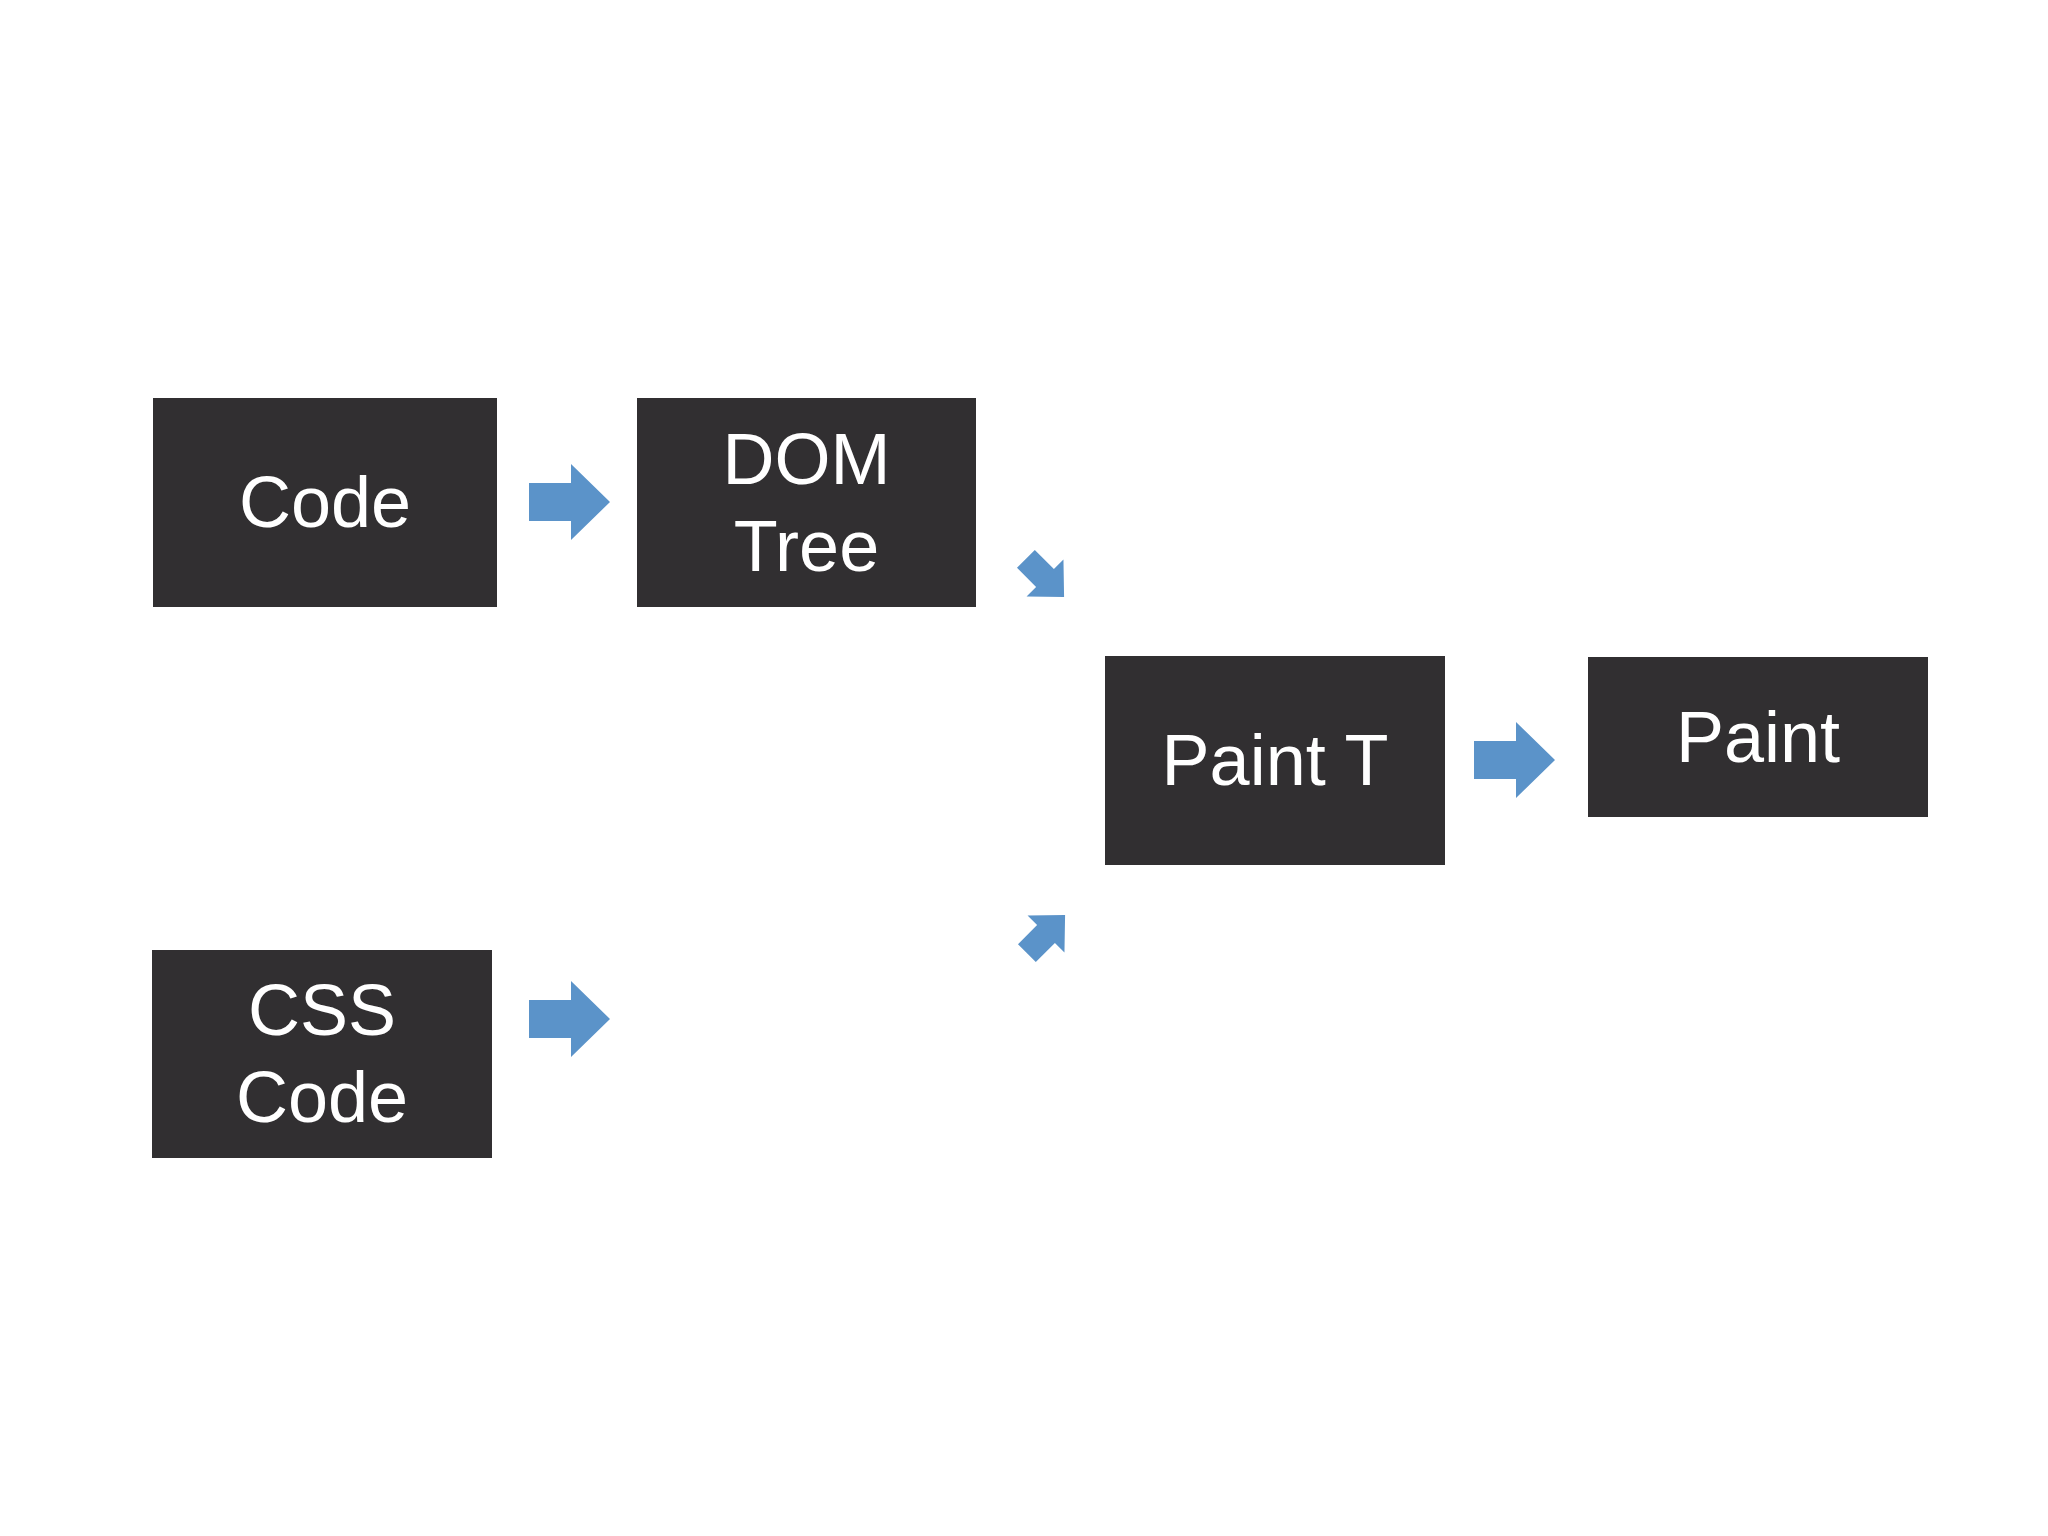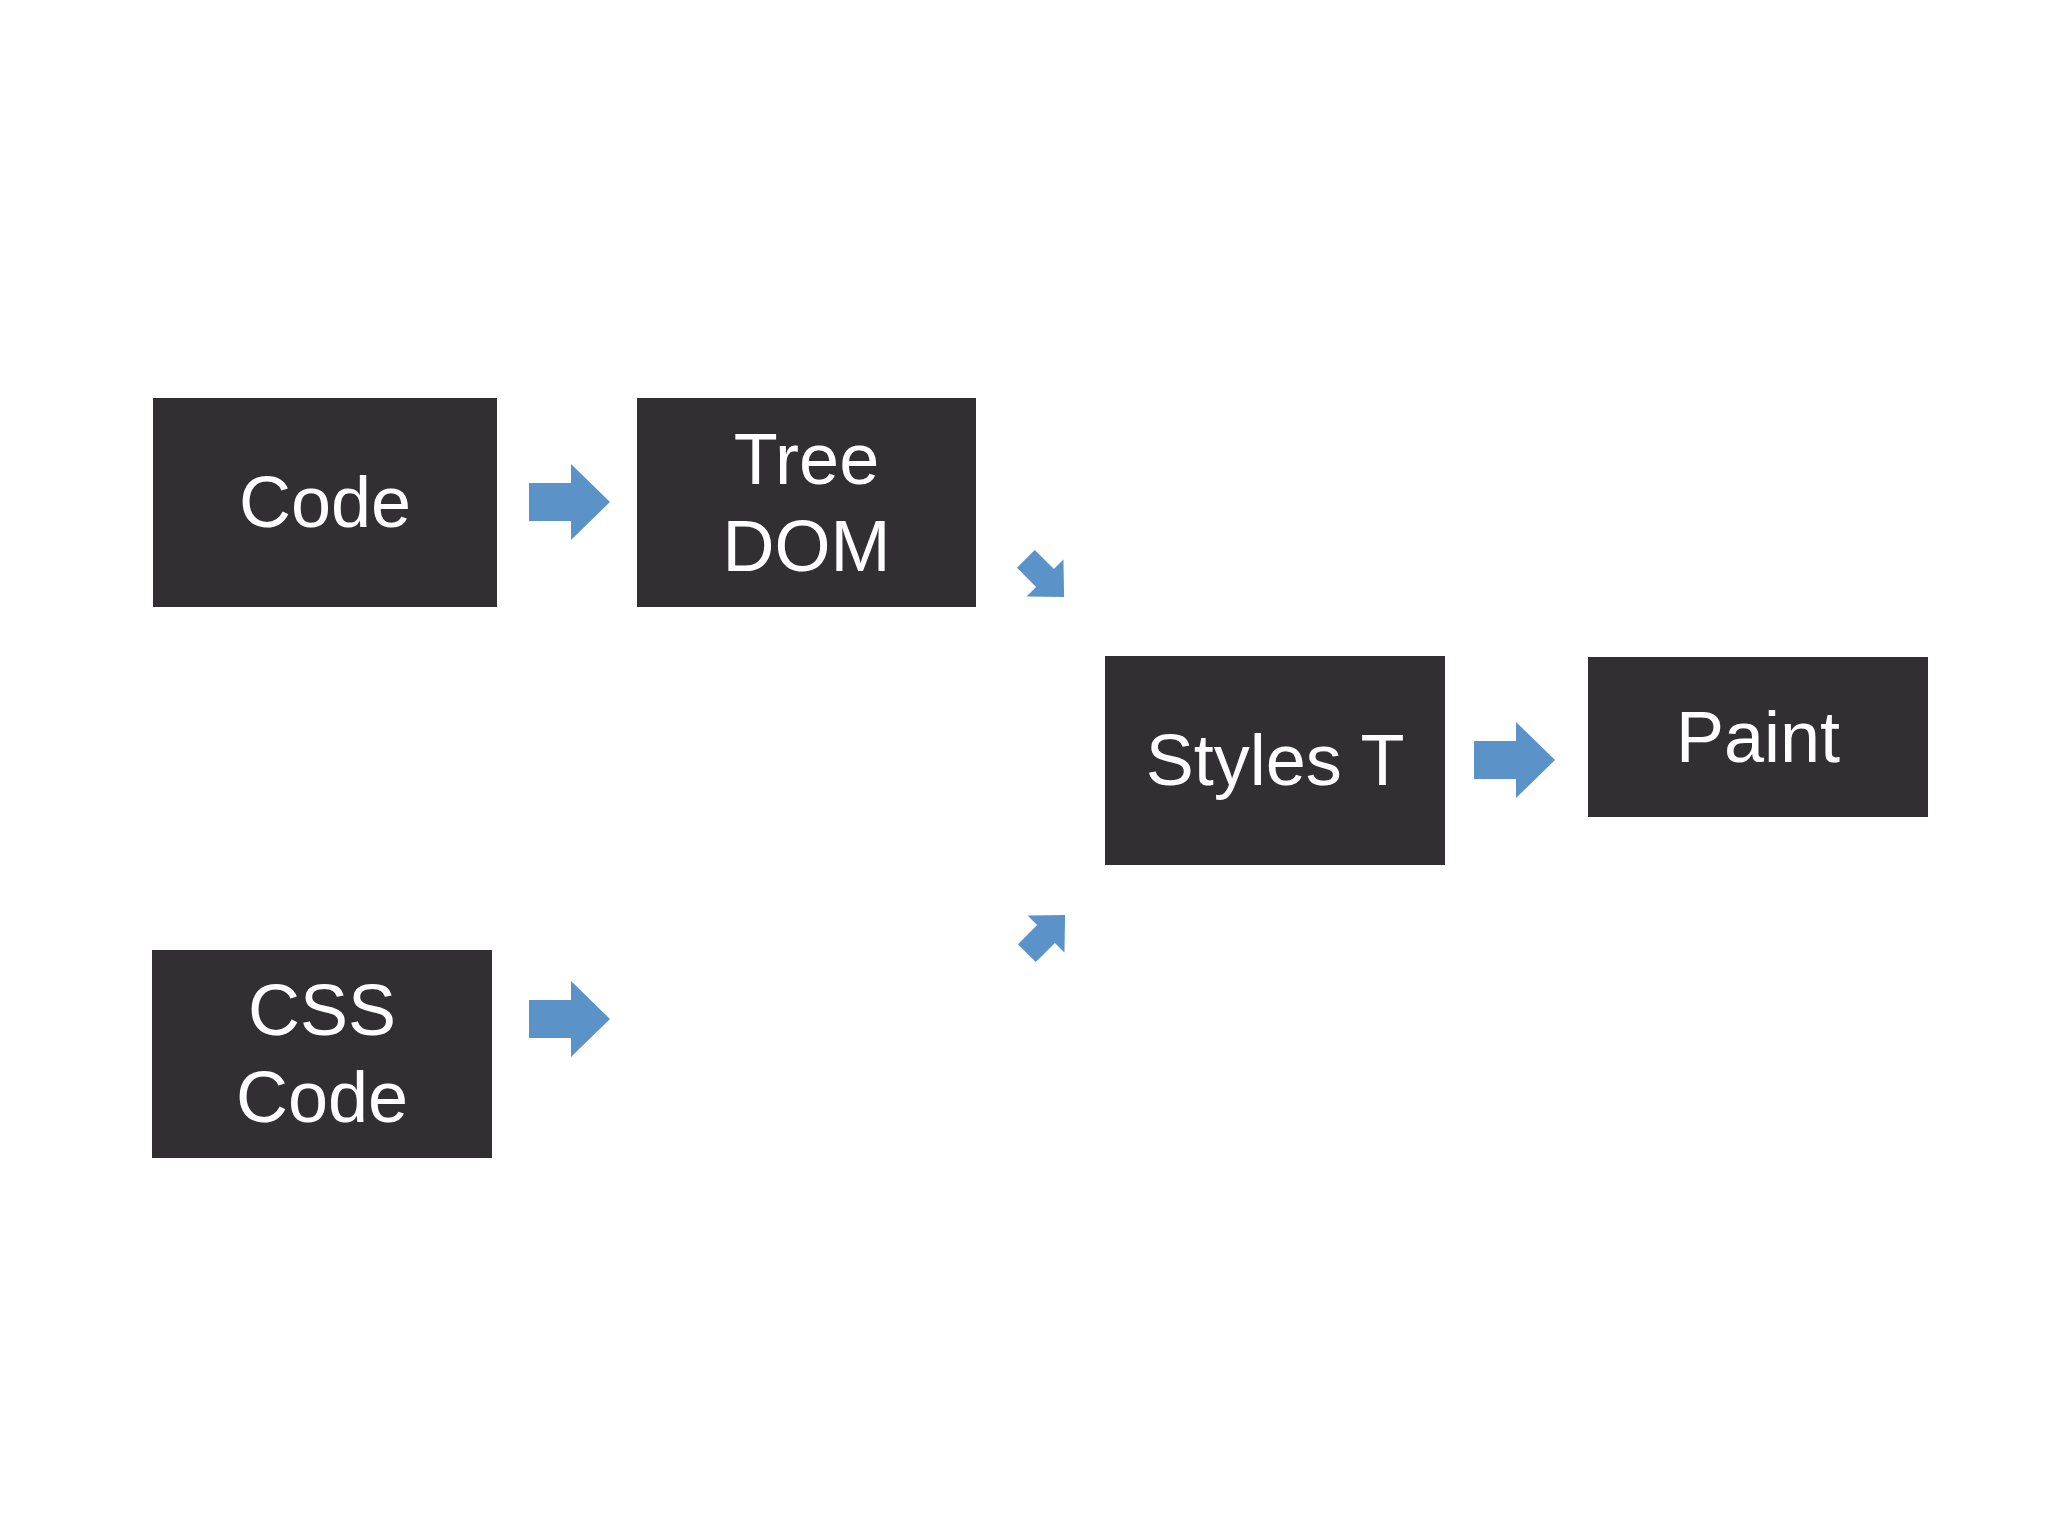--- a/index.html
+++ b/index.html
@@ -63,32 +63,32 @@
       <span>Code</span>
     </div>
   </div>
 
   <svg class="arrow a-html-dom" width="82" height="78" viewBox="0 0 82 78">
     <polygon points="0,20 42,20 42,1 81,39 42,77 42,58 0,58"></polygon>
   </svg>
 
   <div class="node n-dom">
     <div class="node-label">
+      <span>DOM</span>
       <span>Tree</span>
-      <span>DOM</span>
     </div>
   </div>
 
   <svg class="arrow a-dom-render" width="90" height="90" viewBox="0 0 100 100">
     <polygon points="20,36 50,36 50,21 80,50 50,79 50,64 20,64" transform="rotate(45 50 50)"></polygon>
   </svg>
 
   <div class="node n-render">
     <div class="node-label">
-      <span>Styles T</span>
+      <span>Paint T</span>
     </div>
   </div>
 
   <svg class="arrow a-render-paint" width="82" height="78" viewBox="0 0 82 78">
     <polygon points="0,20 42,20 42,1 81,39 42,77 42,58 0,58"></polygon>
   </svg>
 
   <div class="node n-paint">
     <div class="node-label">
       <span>Paint</span>

